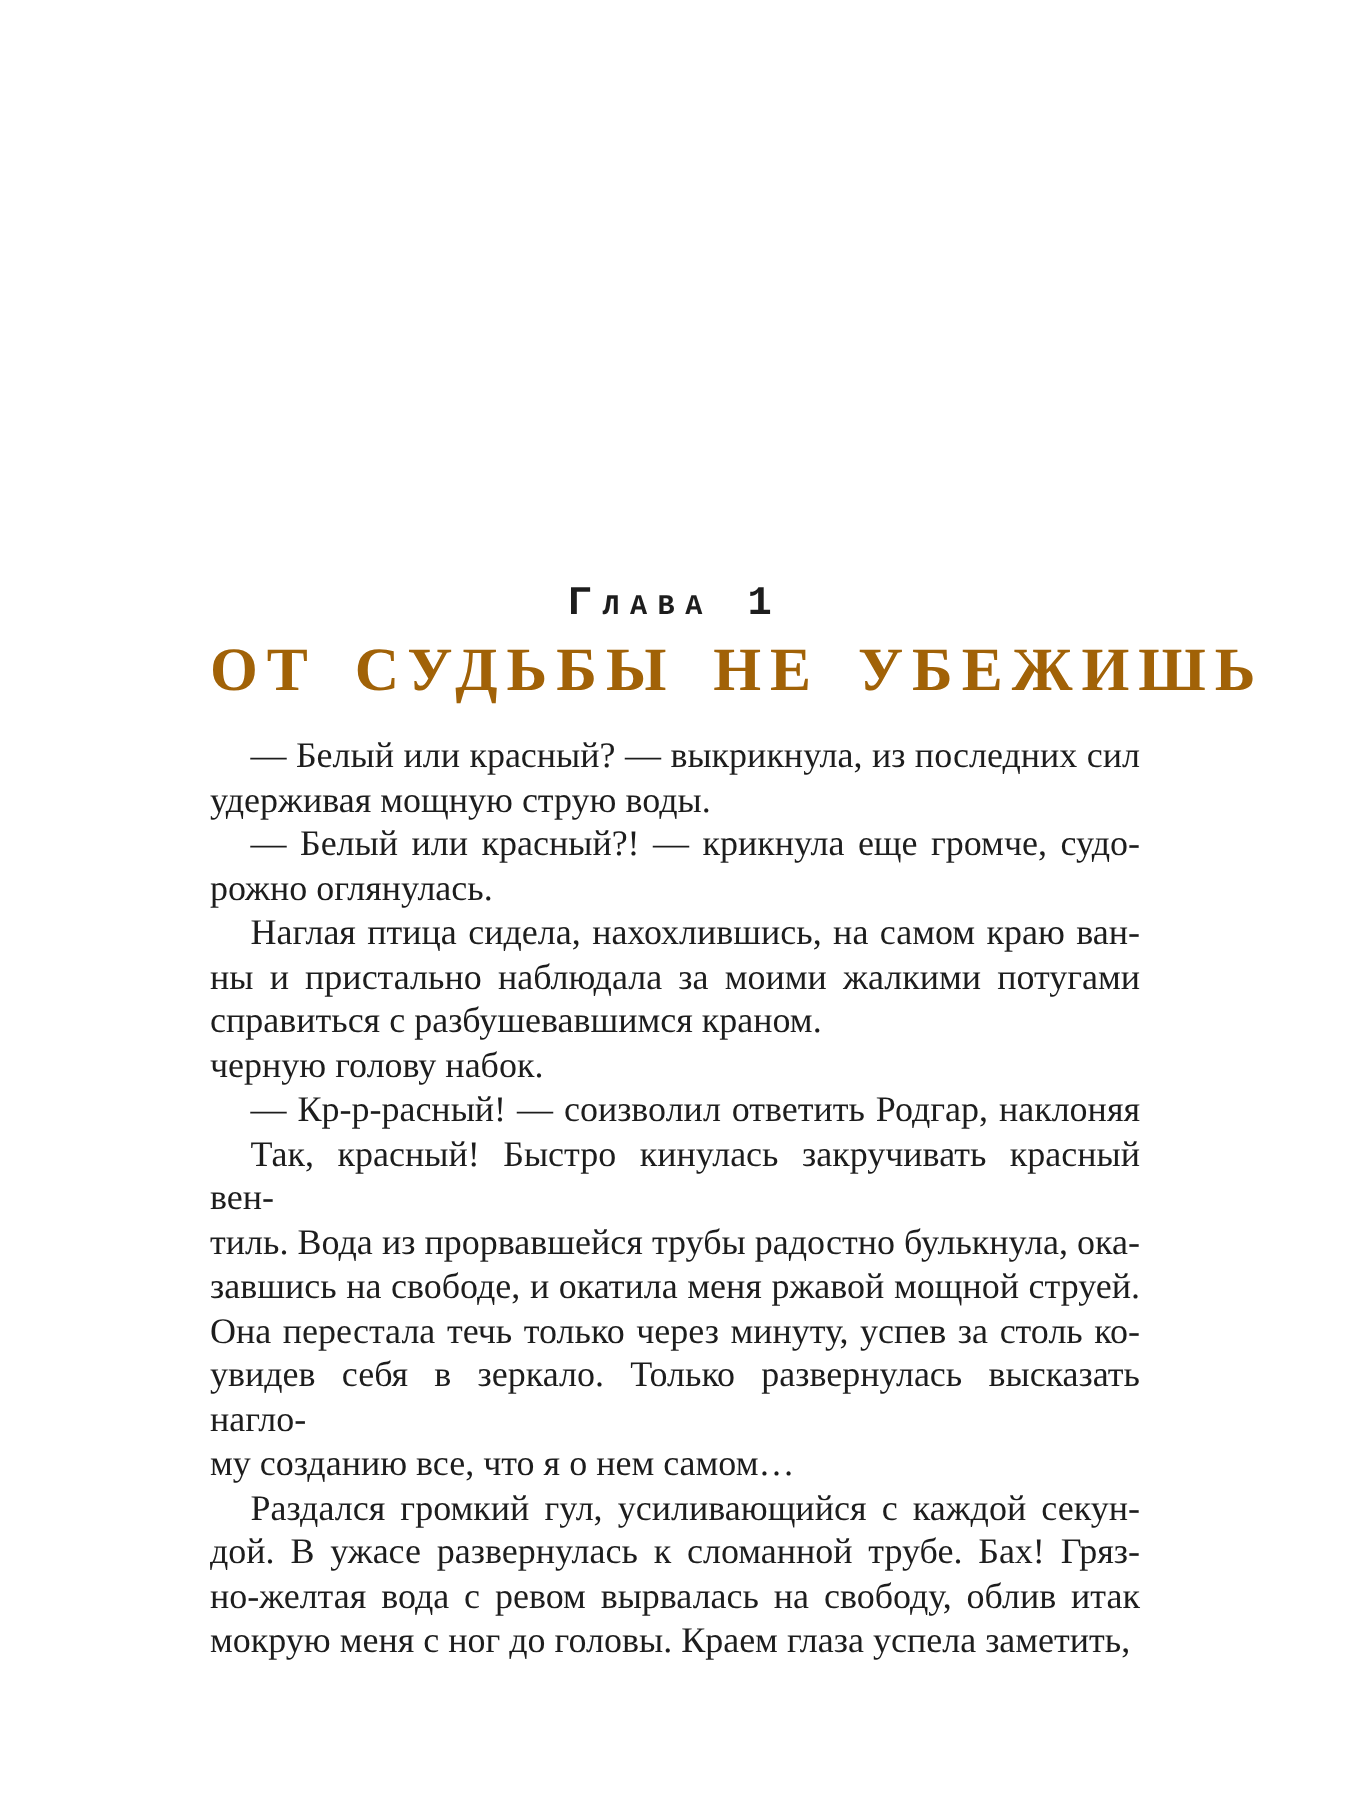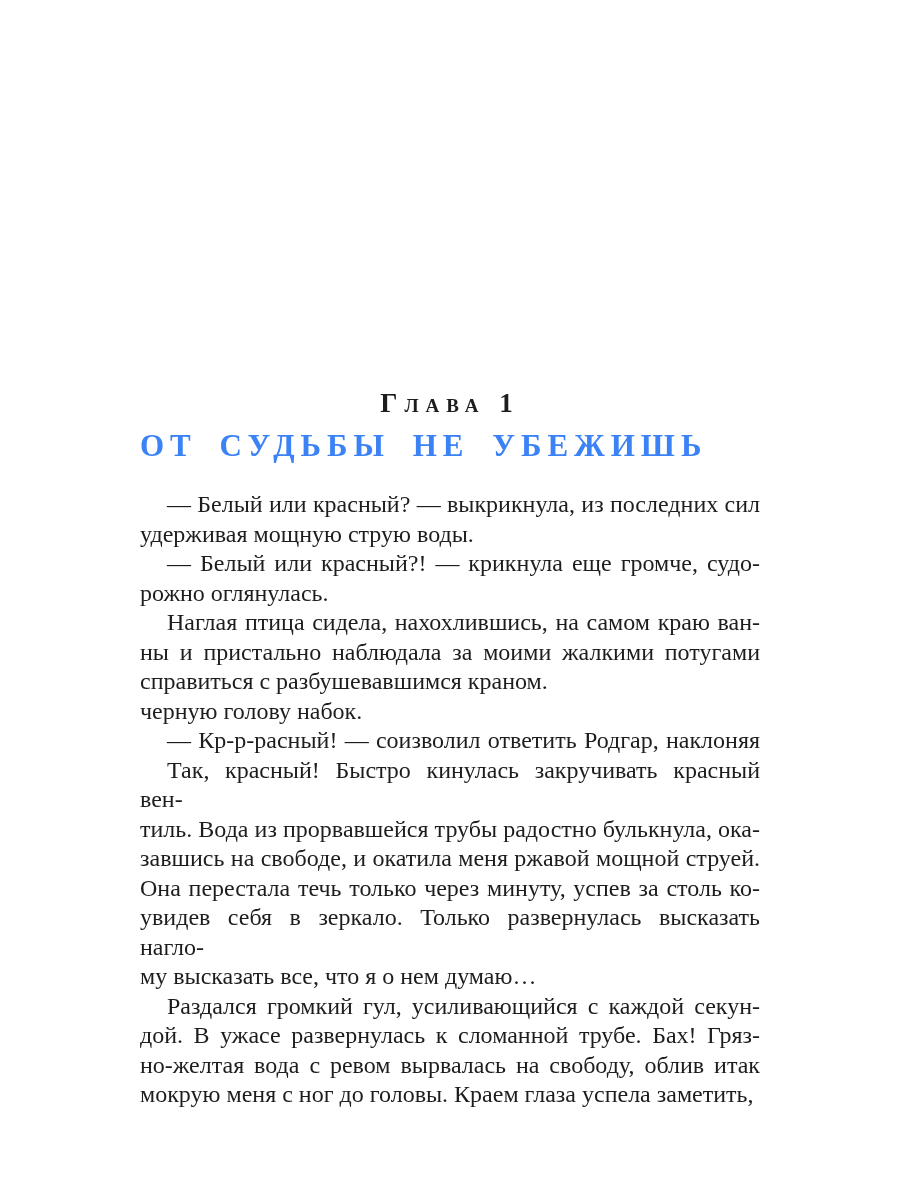--- a/index.html
+++ b/index.html
@@ -28,30 +28,31 @@
   }
   .chapter-label {
     margin: 0;
     text-align: center;
     font-size: 27px;
     line-height: 34px;
     font-weight: bold;
     font-variant: small-caps;
     letter-spacing: 7px;
     color: #1d1d1d;
+    font-family: Liberation Mono, monospace;
   }
   .chapter-title {
     margin: 6px 0 0 0;
-    font-size: 31px;
+    font-size: 41px;
     line-height: 40px;
     font-weight: bold;
     letter-spacing: 6px;
     word-spacing: 9px;
     white-space: nowrap;
-    color: #3b82f6;
+    color: #a16207;
   }
   .body-text {
     margin-top: 24px;
     font-size: 24px;
     line-height: 29.5px;
   }
   .para {
     margin: 0;
     padding: 0;
   }
@@ -91,21 +92,21 @@
         <div class="para">
           <div class="line last">черную голову набок.</div>
           <div class="line first">— Кр-р-расный! — соизволил ответить Родгар, наклоняя</div>
         </div>
         <div class="para">
           <div class="line first">Так, красный! Быстро кинулась закручивать красный вен-</div>
           <div class="line">тиль. Вода из прорвавшейся трубы радостно булькнула, ока-</div>
           <div class="line">завшись на свободе, и окатила меня ржавой мощной струей.</div>
           <div class="line">Она перестала течь только через минуту, успев за столь ко-</div>
           <div class="line">увидев себя в зеркало. Только развернулась высказать нагло-</div>
-          <div class="line last">му высказать все, что я о нем думаю…</div>
+          <div class="line last">му созданию все, что я о нем самом…</div>
         </div>
         <div class="para">
           <div class="line first">Раздался громкий гул, усиливающийся с каждой секун-</div>
           <div class="line">дой. В ужасе развернулась к сломанной трубе. Бах! Гряз-</div>
           <div class="line">но-желтая вода с ревом вырвалась на свободу, облив итак</div>
           <div class="line last">мокрую меня с ног до головы. Краем глаза успела заметить,</div>
         </div>
       </div>
   </div>
 </div>

